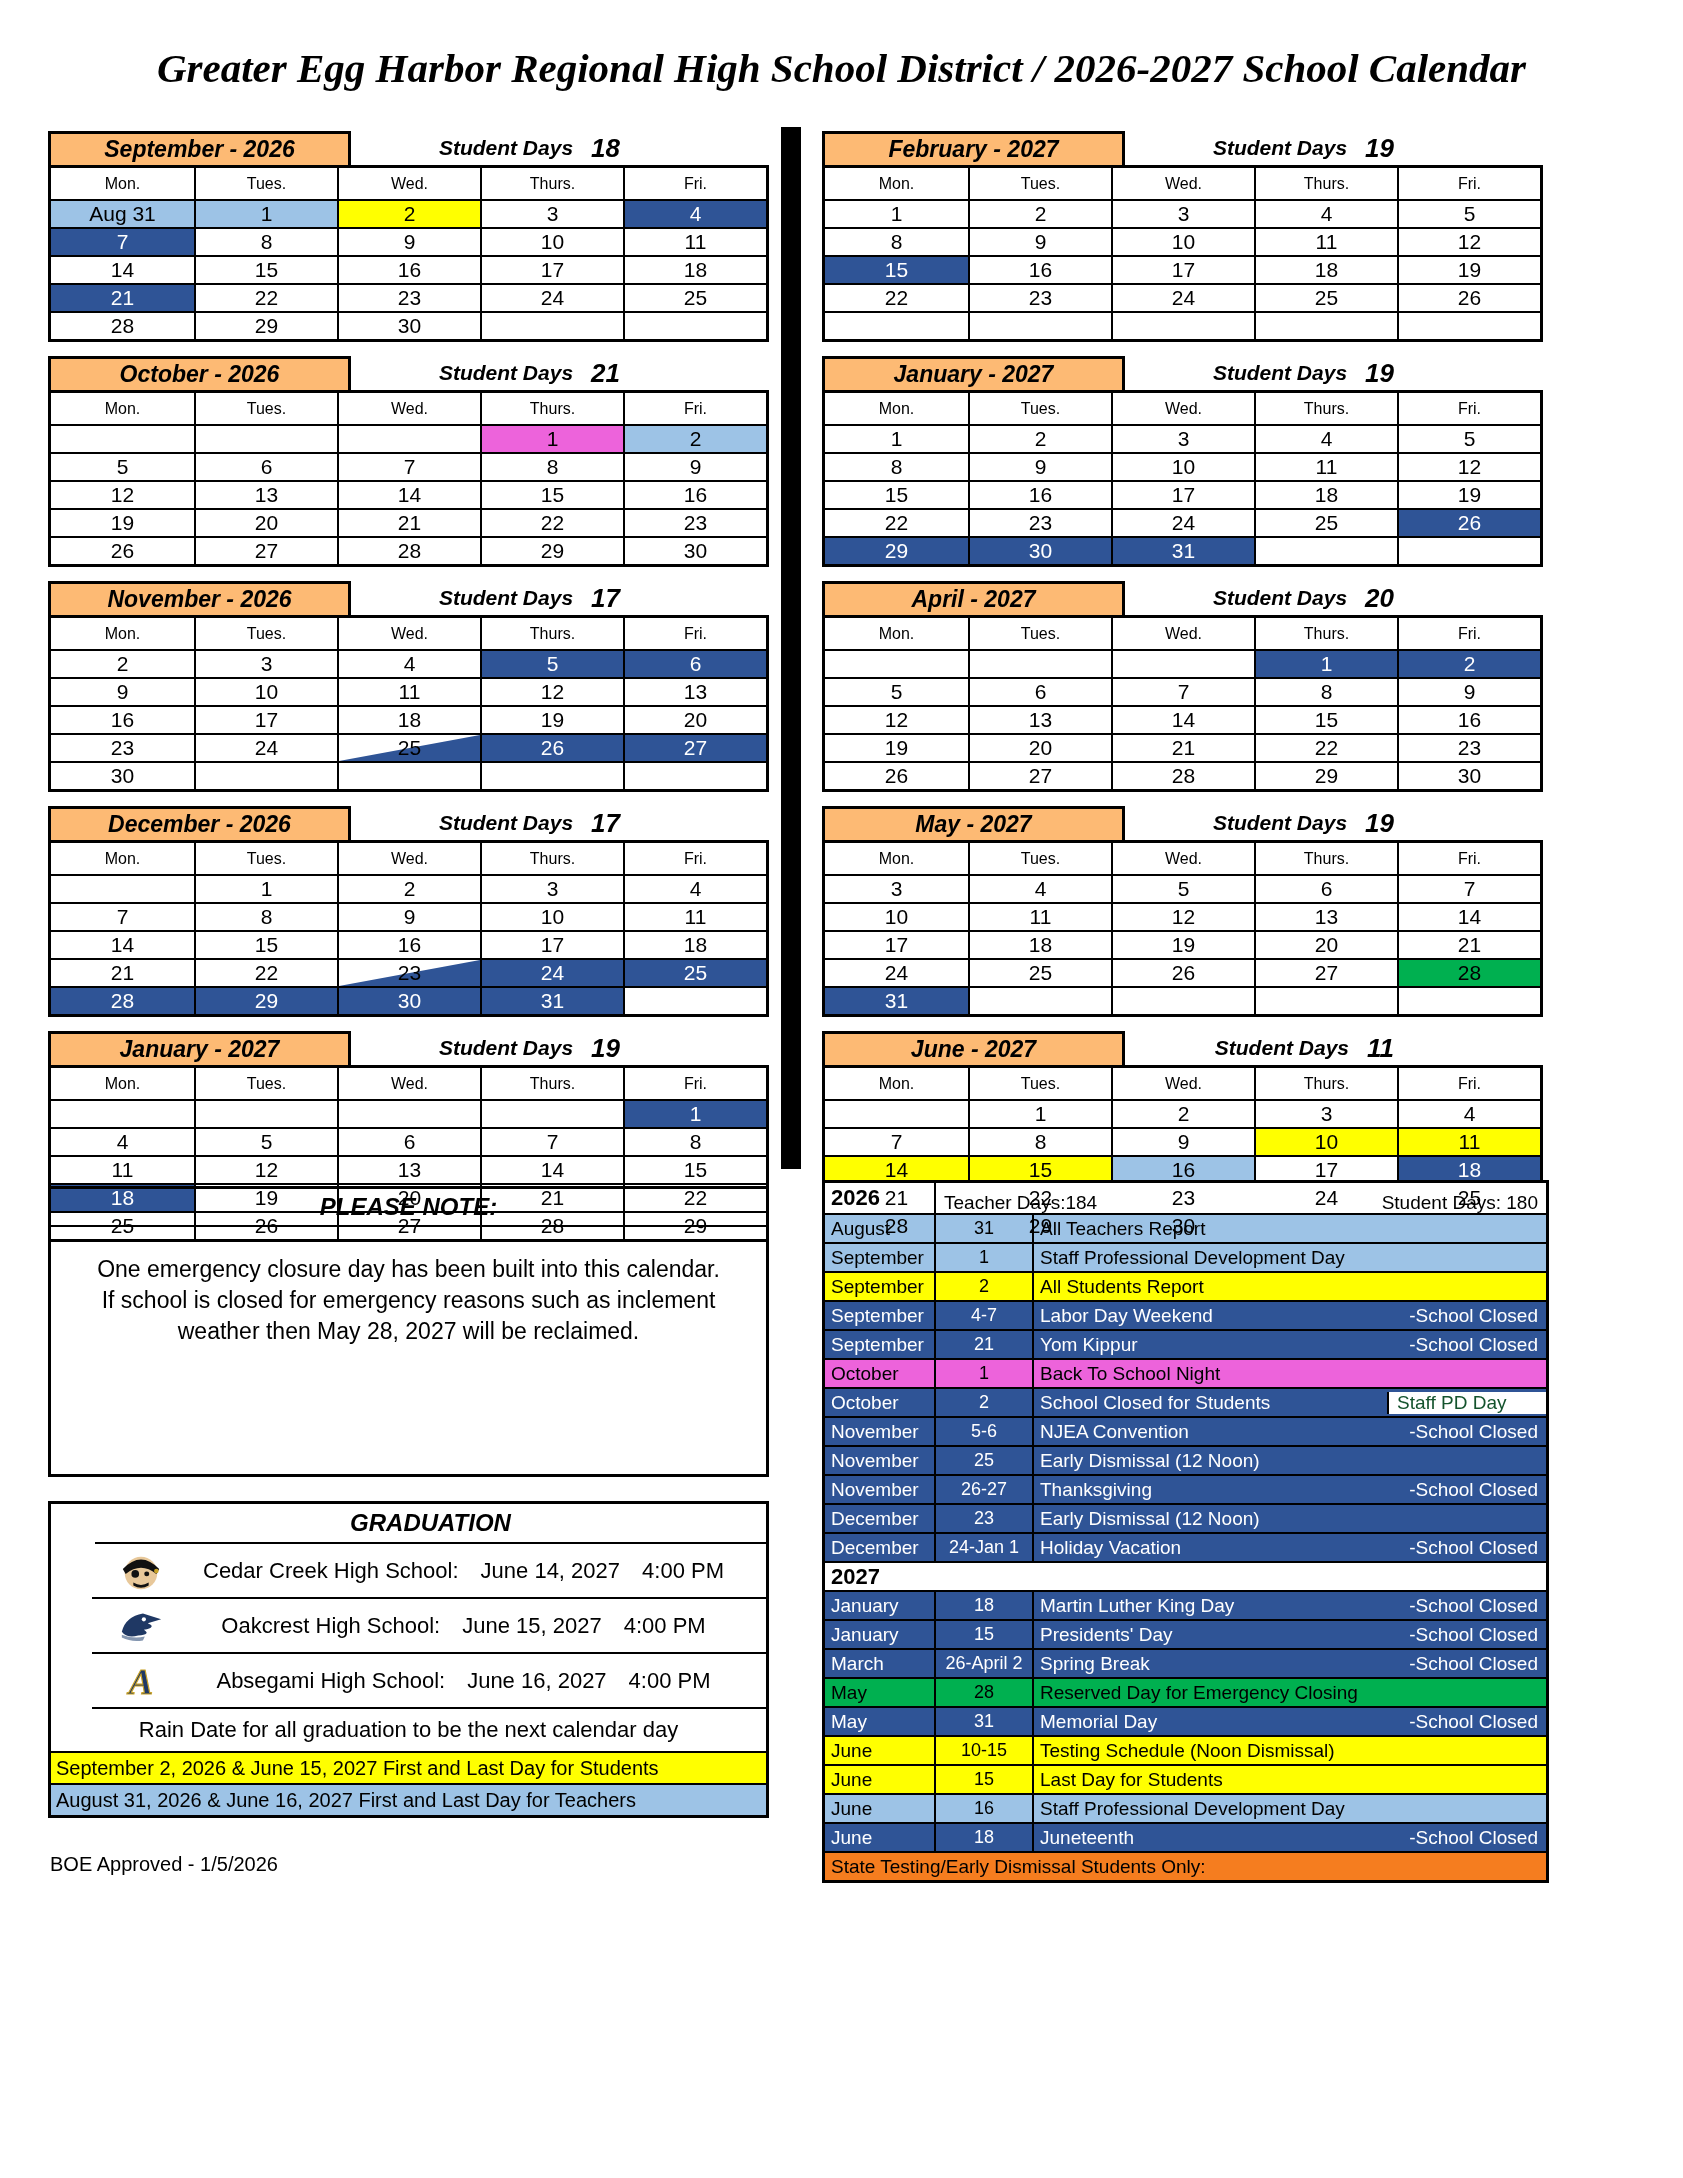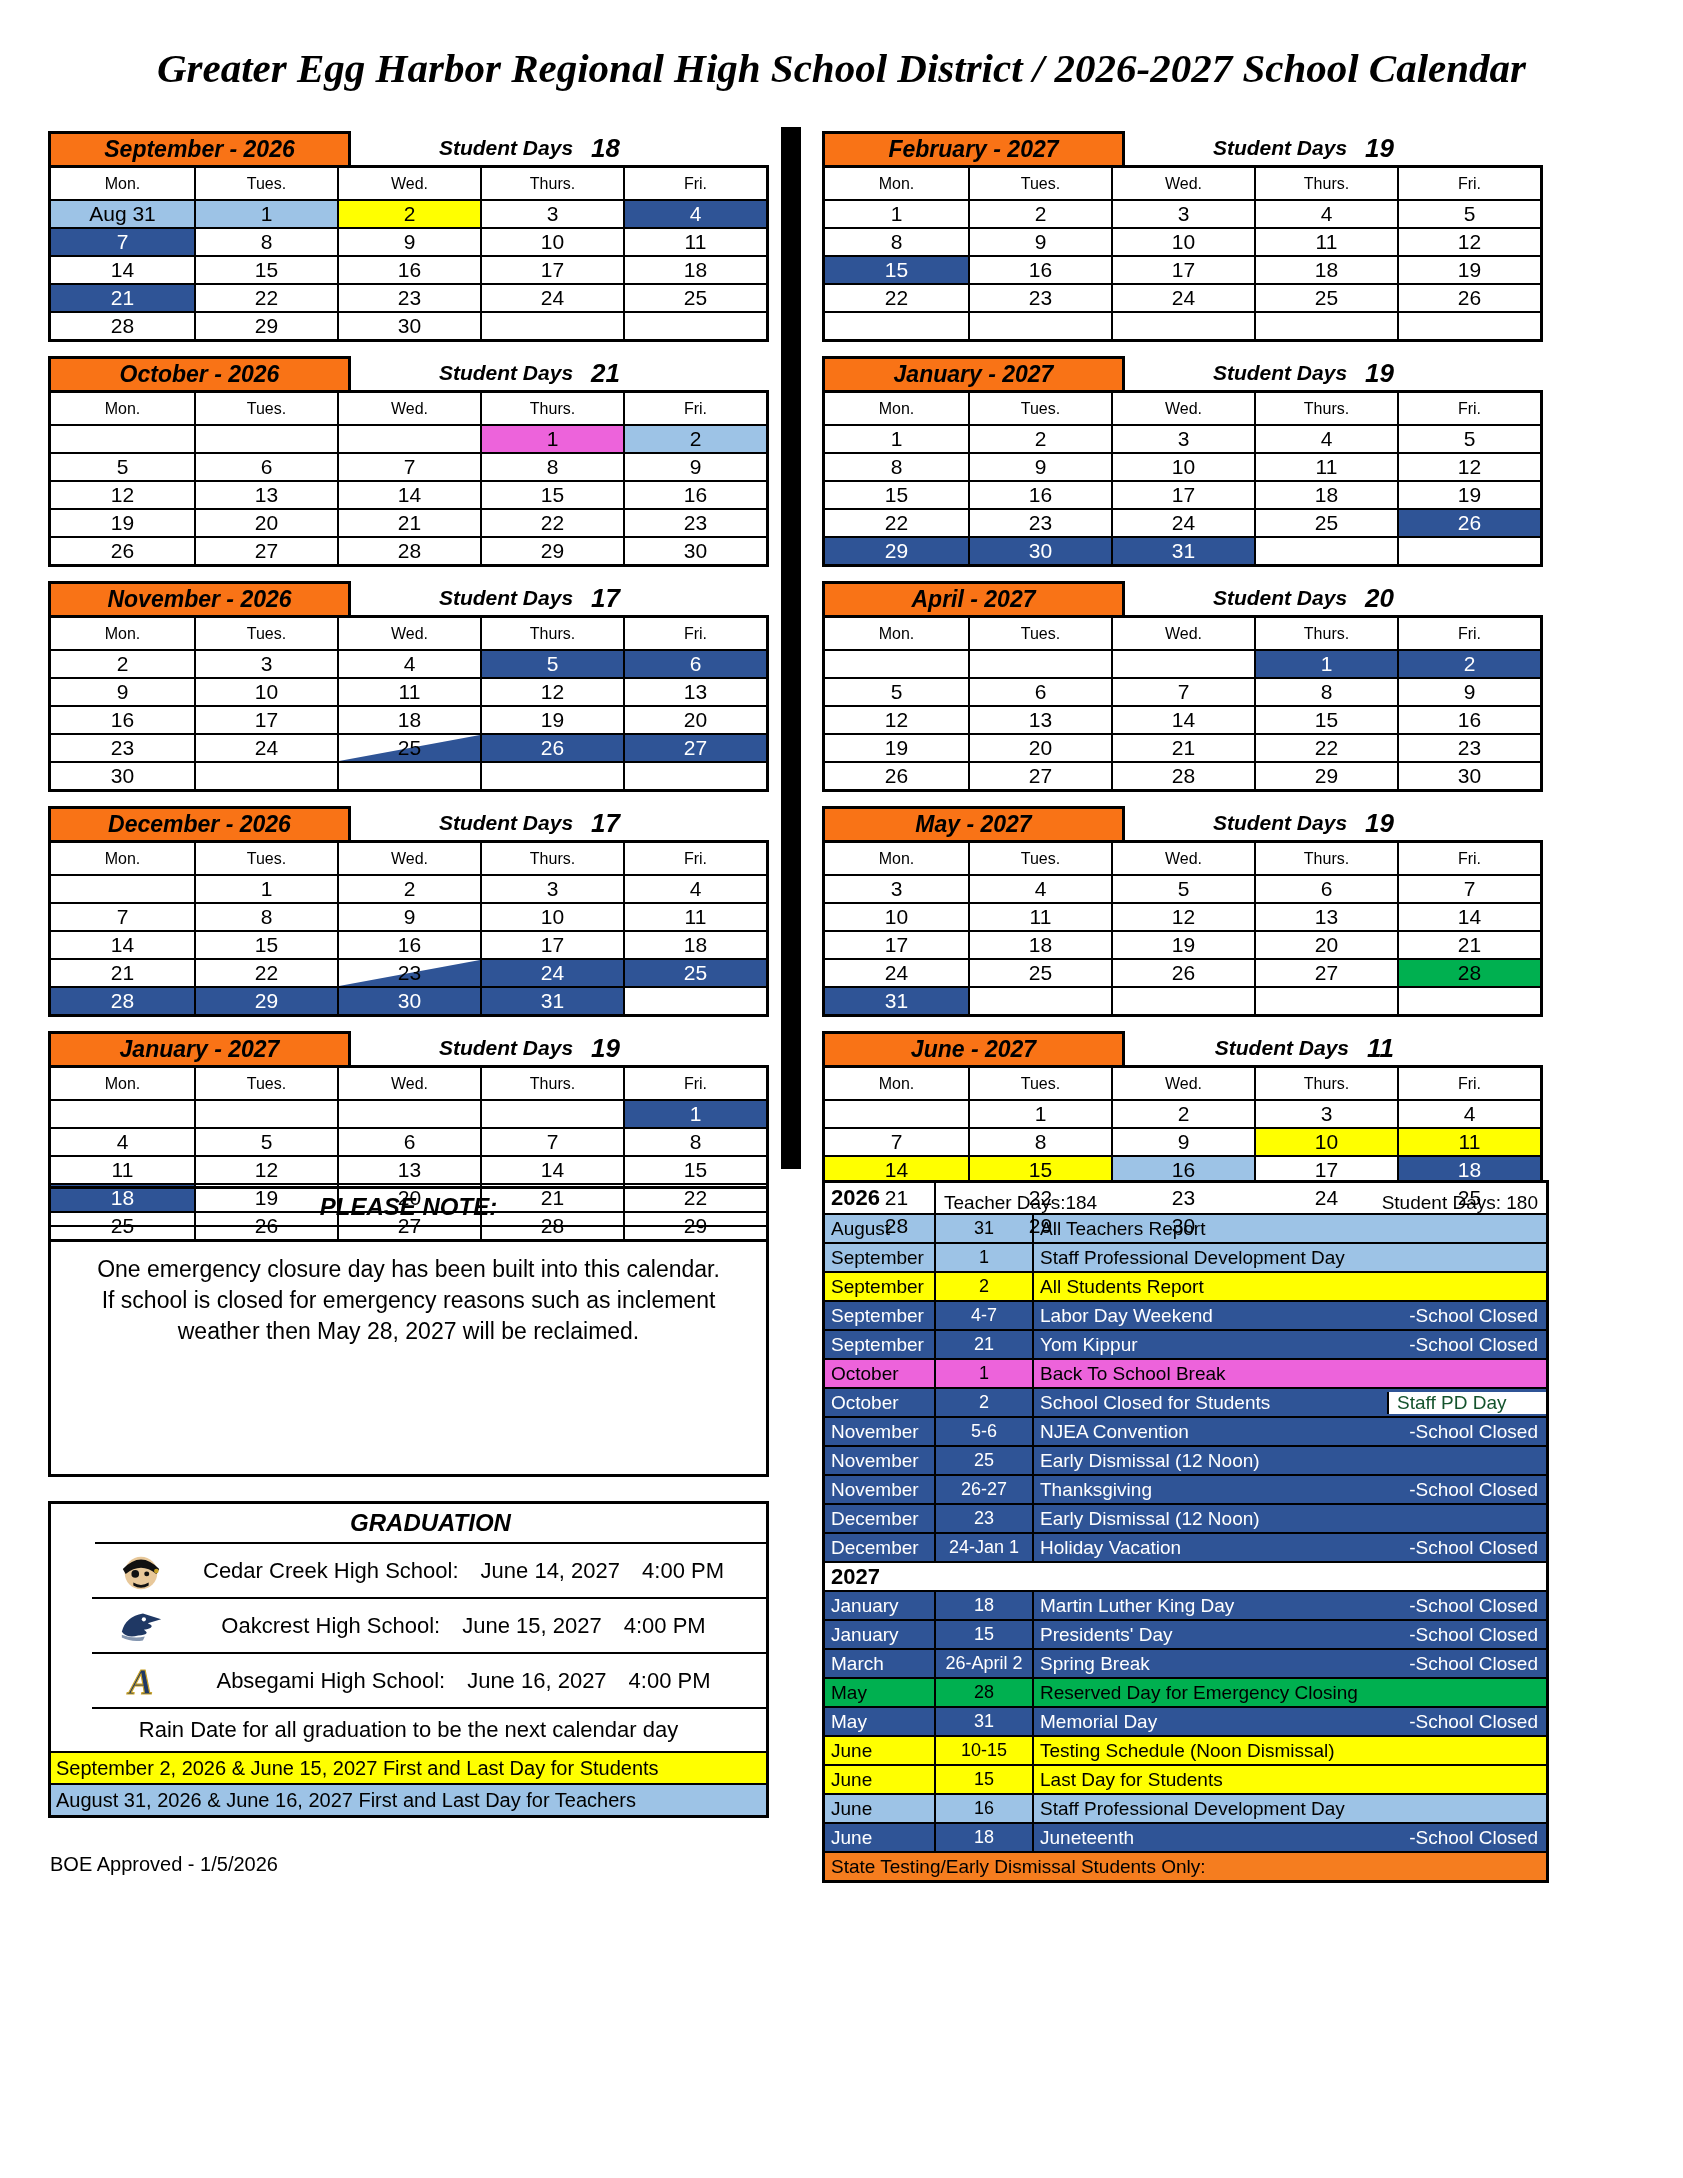--- a/index.html
+++ b/index.html
@@ -10,21 +10,21 @@
   #page-title{position:absolute;top:44px;left:0;width:100%;text-align:center;
     font-family:"Liberation Serif",serif;font-style:italic;font-weight:bold;font-size:41px;}
   #left-col{position:absolute;left:48px;top:131px;width:721px;}
   #right-col{position:absolute;left:822px;top:131px;width:721px;}
   #column-divider{position:absolute;left:781px;top:127px;width:20px;height:1042px;background:#000;}
 
   
   .mtable{margin-bottom:14px;}
   .mtop{display:flex;align-items:stretch;height:34px;}
   .mname{width:297px;border:3px solid #000;border-bottom:none;display:flex;align-items:center;justify-content:center;
-    font-weight:bold;font-style:italic;font-size:23px;background:#f97316;}
+    font-weight:bold;font-style:italic;font-size:23px;background:#fdba74;}
   .sdays{flex:1;display:flex;align-items:center;justify-content:flex-end;padding-right:149px;gap:18px;}
   .sd-label{font-style:italic;font-weight:bold;font-size:21px;}
   .sd-num{font-style:italic;font-weight:bold;font-size:26px;}
   .mgrid{display:grid;grid-template-columns:repeat(5,1fr);border:3px solid #000;background:#fff;}
   .hcell,.dcell{border-left:2px solid #000;border-top:2px solid #000;display:flex;align-items:center;justify-content:center;}
   .mgrid > div:nth-child(5n+1){border-left:none;}
   .mgrid > div:nth-child(-n+5){border-top:none;}
   .hcell{height:31px;font-size:16px;}
   .dcell{height:26px;font-size:21px;position:relative;background:#fff;}
   .dnum{position:relative;z-index:2;}
@@ -1089,21 +1089,21 @@
       <div class="kday">21</div>
       <div class="kdesc">
         <span>Yom Kippur</span>
         <span class="ksuffix">-School Closed</span>
       </div>
     </div>
     <div class="krow s-p">
       <div class="kmonth">October</div>
       <div class="kday">1</div>
       <div class="kdesc">
-        <span>Back To School Break</span>
+        <span>Back To School Night</span>
       </div>
     </div>
     <div class="krow s-n">
       <div class="kmonth">October</div>
       <div class="kday">2</div>
       <div class="kdesc">
         <span>School Closed for Students</span>
         <div class="kextra s-lbx">Staff PD Day</div>
       </div>
     </div>

